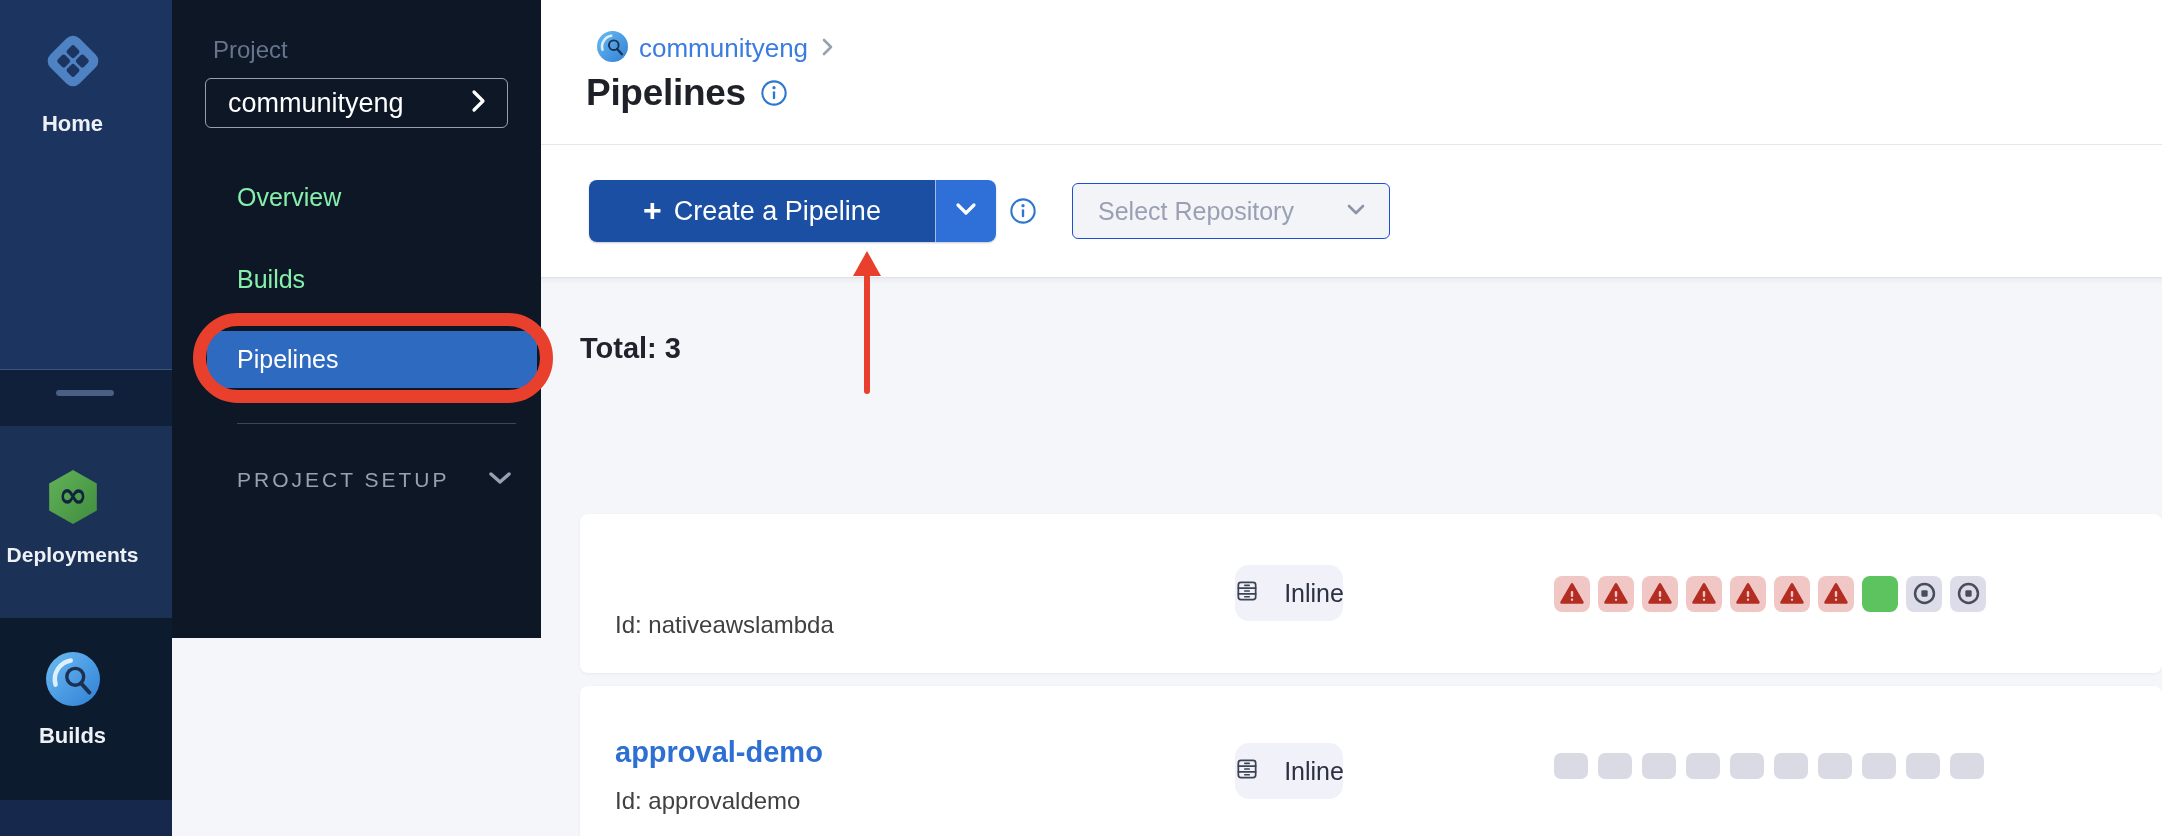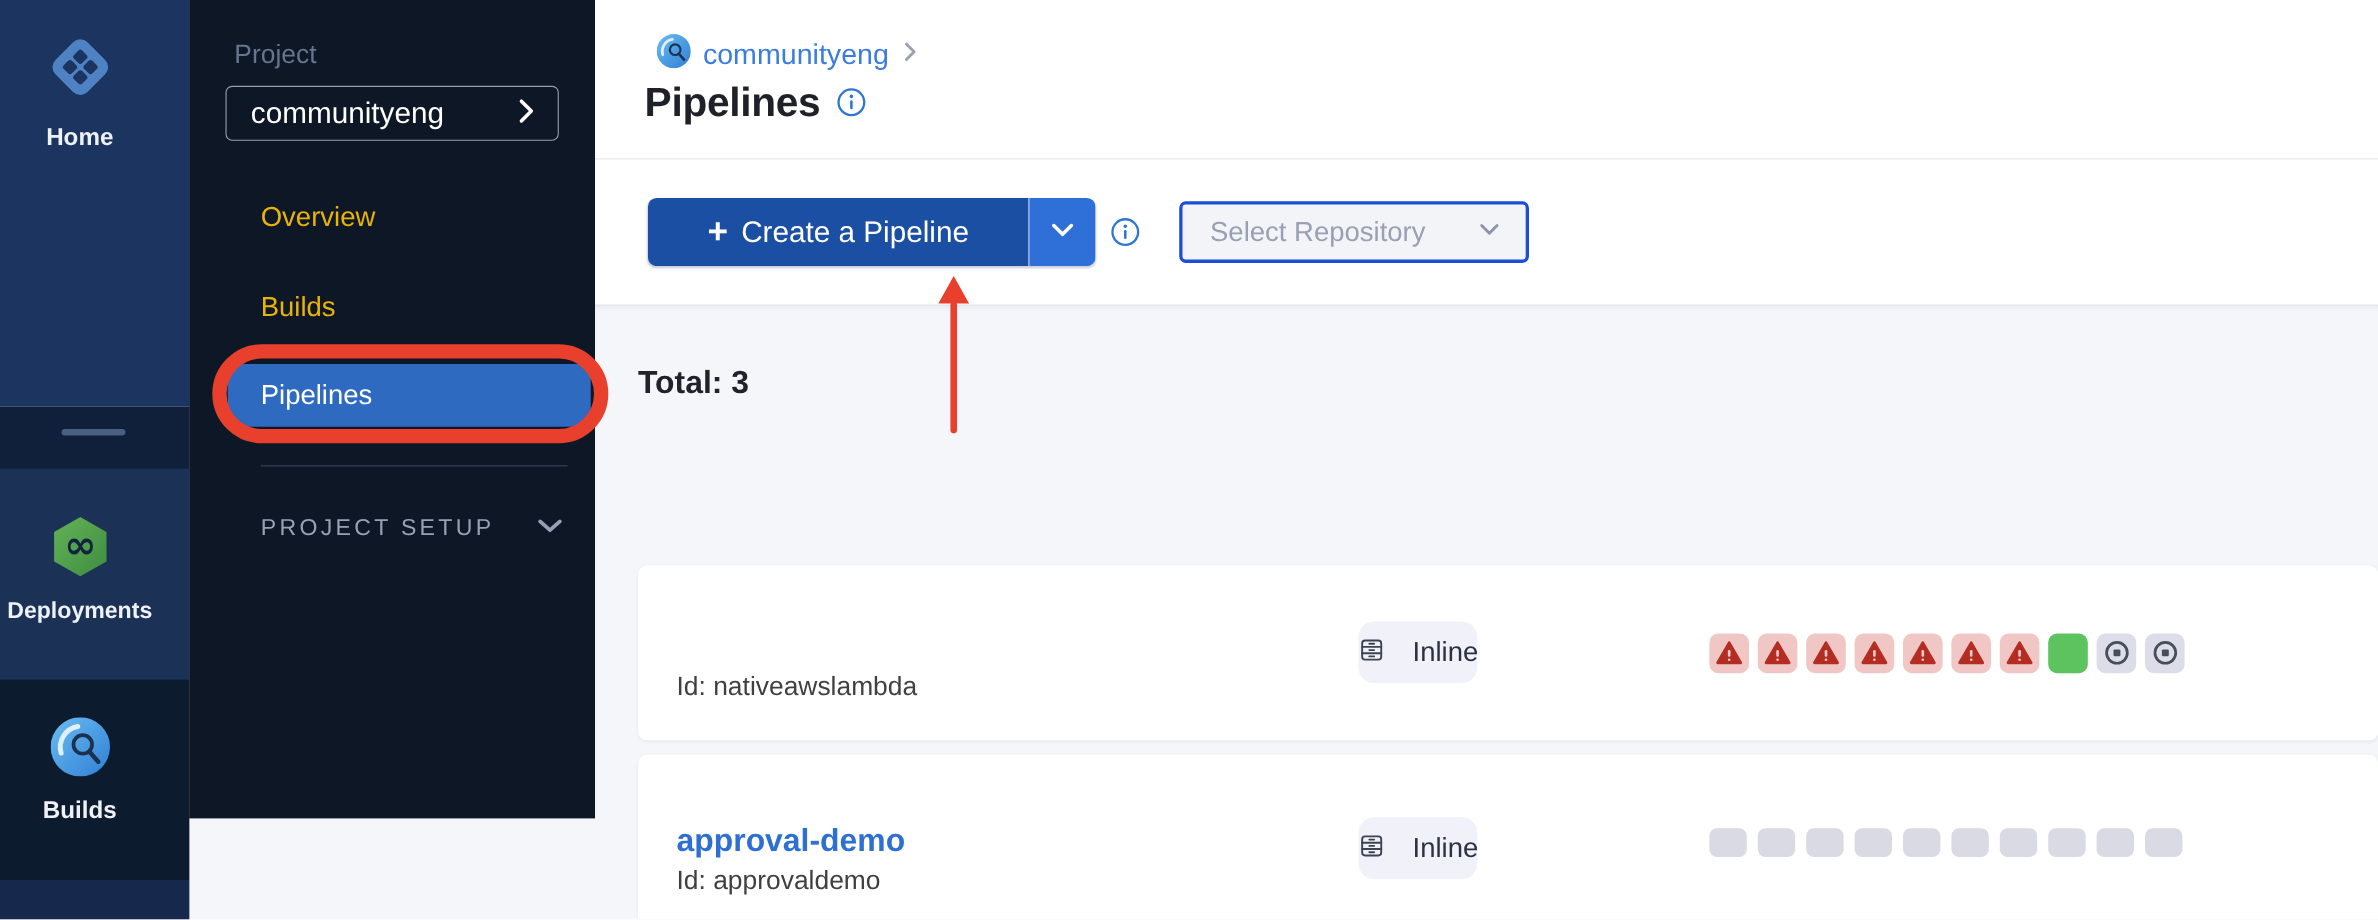--- a/index.html
+++ b/index.html
@@ -17,26 +17,26 @@
   .sec-builds { top:618px; height:182px; background:#0d1b2e; }
   .sec-bottom { top:800px; height:36px; background:#16294d; }
   .rail-line { position:absolute; left:0; top:369px; width:172px; height:1px; background:#3e5479; }
   .rail-dash { position:absolute; left:56px; top:390px; width:58px; height:6px; border-radius:3px; background:#4b5f83; }
   .rail-item { position:absolute; left:0; width:145px; display:flex; flex-direction:column; align-items:center; cursor:pointer; }
   .rail-item .lbl { color:#eef1f6; font-weight:700; font-size:22px; margin-top:13px; }
   .ri-home { top:28px; }  .ri-projects { top:214px; }
   .ri-deploy { top:468px; } .ri-deploy .lbl { font-size:21px; }
   .ri-builds { top:652px; }
   
-  .sidebar { position:absolute; left:172px; top:0; width:369px; height:744px; background:#0d1726; }
+  .sidebar { position:absolute; left:172px; top:0; width:369px; height:638px; background:#0d1726; }
   .proj-label { position:absolute; left:41px; top:36px; font-size:24px; color:#67748e; }
   .proj-box { position:absolute; left:33px; top:78px; width:303px; height:50px; border:1.5px solid rgba(197,206,221,0.75);
     border-radius:6px; display:flex; align-items:center; justify-content:space-between; padding:0 18px 0 22px; cursor:pointer; }
   .proj-box .val { color:#fff; font-size:27px; font-weight:500; }
-  .side-nav-item { position:absolute; left:65px; font-size:25px; color:#eab308; cursor:pointer; }
+  .side-nav-item { position:absolute; left:65px; font-size:25px; color:#86efac; cursor:pointer; }
   .sn-overview { top:183px; } .sn-builds { top:265px; }
   .sn-pipelines { left:35px; top:331px; width:330px; height:57px; background:#2d6ac0; border-radius:10px;
     color:#fff; font-weight:500; display:flex; align-items:center; padding-left:30px; }
   .side-divider { position:absolute; left:65px; top:423px; width:279px; height:1px; background:#3c4659; }
   .proj-setup { position:absolute; left:65px; top:468px; display:flex; align-items:center; gap:38px; cursor:pointer;text-align:center; }
   .proj-setup .txt { font-size:21px; letter-spacing:3px; color:#98a1b4; font-weight:500; }
   
   .main { position:absolute; left:541px; top:0; width:1621px; height:836px; }
   .hdr { position:absolute; left:0; top:0; width:1621px; height:144px; background:#fff; }
   .breadcrumb { position:absolute; left:56px; top:31px; display:flex; align-items:center; gap:11px; }
@@ -47,37 +47,37 @@
   .toolbar { position:absolute; left:0; top:144px; width:1621px; height:133px; background:#fff; border-top:1px solid #e5e7eb; }
   .create-btn { position:absolute; left:48px; top:35px; width:407px; height:62px; border-radius:8px; overflow:hidden;
     display:flex; cursor:pointer; box-shadow:0 1px 2px rgba(20,40,90,0.25); }
   .cb-main { width:346px; background:#1b4fa3; display:flex; align-items:center; justify-content:center; gap:12px; }
   .cb-plus { color:#fff; font-size:32px; font-weight:600; line-height:1; margin-top:-3px; }
   .cb-text { color:#fff; font-size:27px; font-weight:400; }
   .cb-drop { width:61px; background:#2e6fd8; border-left:1px solid rgba(255,255,255,0.55);
     display:flex; align-items:center; justify-content:center; }
   .btn-info { position:absolute; left:468px; top:52px; }
   .repo-select { position:absolute; left:531px; top:38px; width:318px; height:56px; background:#f3f4f8;
-    border:3px solid #1d4ed8; border-radius:6px; display:flex; align-items:center; justify-content:space-between;
+    border:1px solid #1d4ed8; border-radius:6px; display:flex; align-items:center; justify-content:space-between;
     padding:0 22px 0 25px; cursor:pointer; }
   .repo-select .ph { color:#9aa0b4; font-size:25px; }
   .content { position:absolute; left:0; top:277px; width:1621px; height:559px; background:#f4f6fa;
     border-top:1px solid #dfe2e8; box-shadow:inset 0 7px 7px -7px rgba(30,40,70,0.10); }
   .total { position:absolute; left:39px; top:54px; font-size:29px; font-weight:700; color:#20232b; }
   .th { position:absolute; font-size:24px; font-weight:700; color:#1a222e; letter-spacing:0.6px; }
   .th-name { left:72px; top:451px; }
   .th-source { left:694px; top:451px; }
   .th-recent { left:1014px; top:451px; }
   .th-note { position:absolute; left:1014px; top:420px; font-size:24px; color:#9598b0; font-weight:400; letter-spacing:0.2px; }
   .sort-ic { position:absolute; left:263px; top:450px; cursor:pointer; }
   .row-card { position:absolute; left:39px; width:1582px; height:159px; background:#fff; border-radius:8px;
     box-shadow:0 1px 3px rgba(20,30,60,0.06); }
   .card-1 { top:236px; } .card-2 { top:408px; }
   .pl-name { position:absolute; left:35px; font-size:29px; font-weight:700; color:#2e6fd3; cursor:pointer; }
-  .card-1 .pl-name { top:44px; } .card-2 .pl-name { top:50px;margin-top:13px; }
+  .card-1 .pl-name { top:44px; } .card-2 .pl-name { top:50px; }
   .pl-id { position:absolute; left:35px; font-size:24px; color:#404040; }
   .card-1 .pl-id { top:97px; } .card-2 .pl-id { top:101px; }
   .src-badge { position:absolute; left:655px; width:108px; height:56px; background:#f1f2f9; border-radius:14px;
     display:flex; align-items:center; justify-content:center; gap:24px; }
   .card-1 .src-badge { top:51px; } .card-2 .src-badge { top:57px; }
   .src-badge .bt { font-size:25px; color:#2b3140; }
   .execs { position:absolute; left:974px; top:0; height:100%; display:flex; align-items:center; }
   .exec-tile { width:36px; height:36px; border-radius:8px; margin-right:8px; display:flex; align-items:center; justify-content:center; }
   .exec-failed  { background:#f0c7c4; cursor:pointer; }
   .exec-success { background:#5cc35e; cursor:pointer; }

